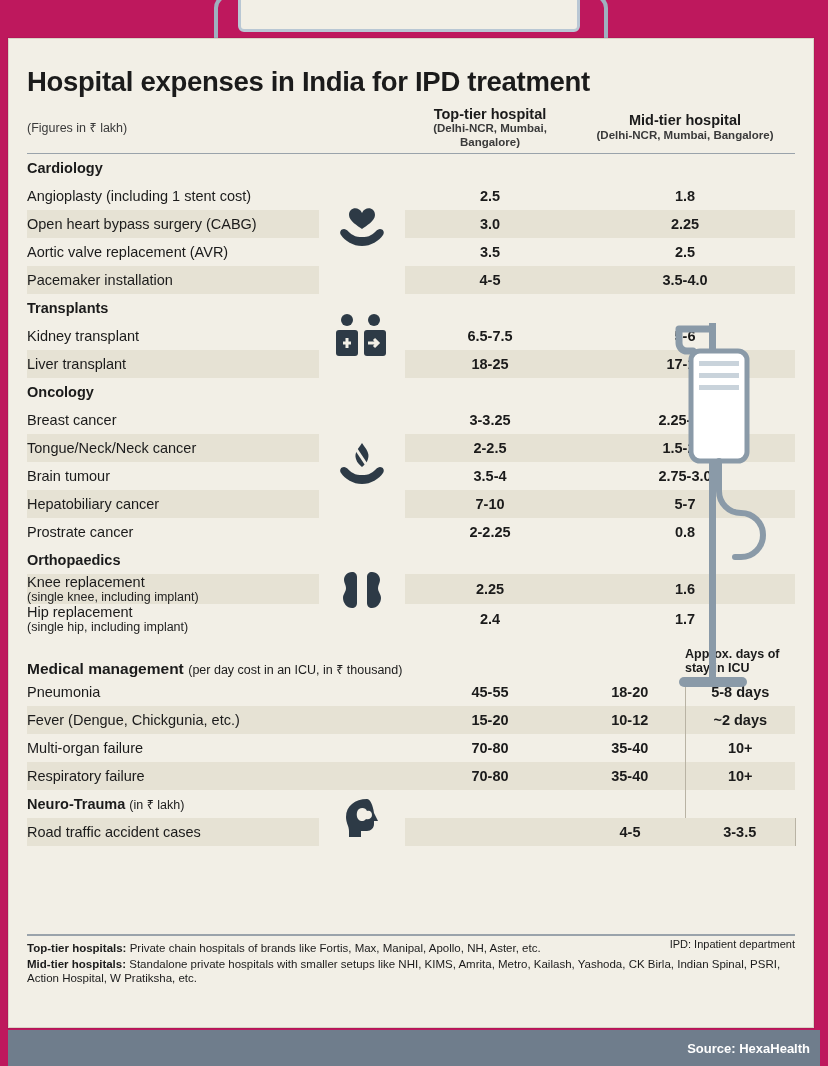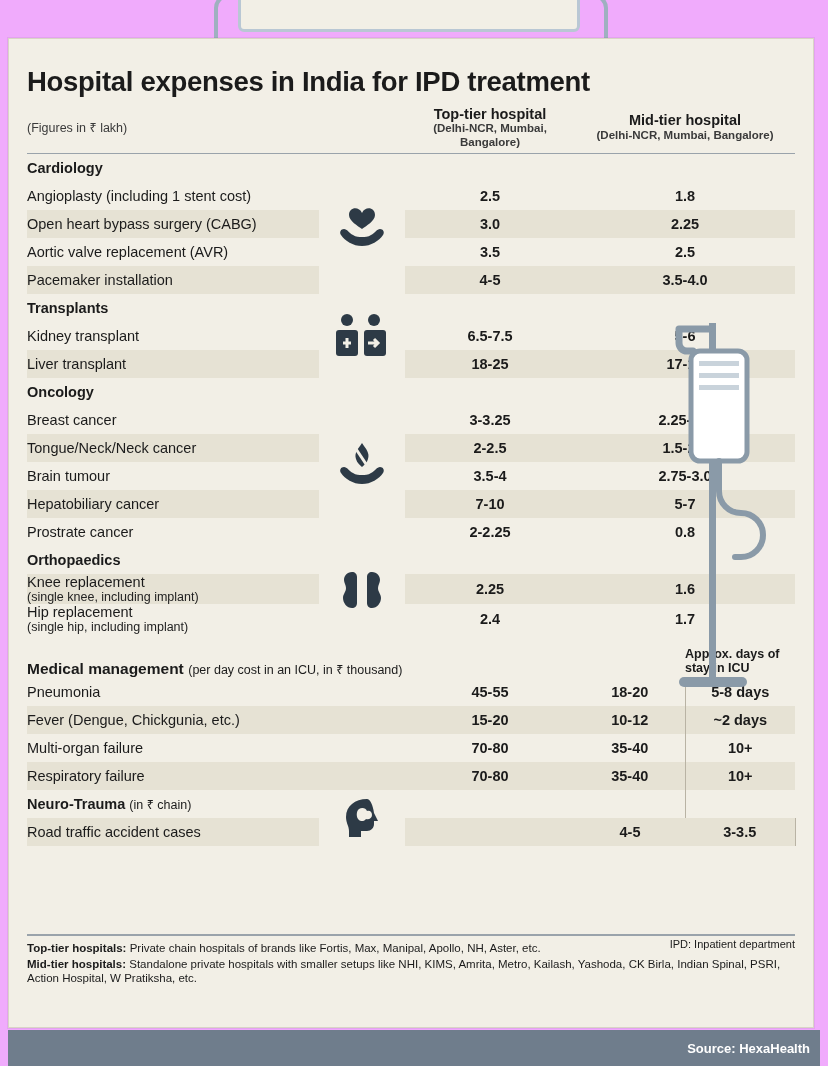--- a/index.html
+++ b/index.html
@@ -5,21 +5,21 @@
   html,body{margin:0;padding:0;}
   body{
     width:828px;height:1066px;
     background:#6f7d8c;
     font-family:"Liberation Sans", sans-serif;
     overflow:hidden;
   }
   .page{
     position:relative;
     width:828px;height:1066px;
-    background:#f0abfc;
+    background:#be185d;
   }
   
   .clip-wrap{
     position:absolute;left:214px;top:0;width:390px;height:96px;
   }
   .clip-outer{
     position:absolute;left:0;top:-6px;width:386px;height:96px;
     border:4px solid #9fb0c0;border-radius:14px;background:transparent;
   }
   .clip-inner{
@@ -325,21 +325,21 @@
           <td class="lbl">Respiratory failure</td>
           <td></td>
           <td class="val">70-80</td>
           <td class="val">35-40</td>
           <td class="val3 col-sep">10+</td>
         </tr>
 
         <tr class="row cat-row">
           <td class="cat">
             <span>Neuro-Trauma</span>
-            <span style="color:#1b1b1b;font-weight:normal;font-size:12.5px;">(in ₹ chain)</span>
+            <span style="color:#1b1b1b;font-weight:normal;font-size:12.5px;">(in ₹ lakh)</span>
           </td>
           <td rowspan="2" class="icon-cell">
             <svg width="50" height="46" viewBox="0 0 50 46">
               <path d="M30 4C18 4 9 11 9 22c0 6 3 9 3 14v6h12v-6h6c4 0 7-3 7-7v-3h4l-4-8c-1-8-4-14-7-14z" fill="#2d3a46"></path>
               <path d="M22 14c3-2 7-1 8 2 3-1 5 1 5 4 0 3-3 5-6 4-1 2-5 3-7 1-3-2-3-9 0-11z" fill="#f2efe6"></path>
             </svg>
           </td>
           <td></td>
               <td></td>
               <td class="col-sep"></td>

